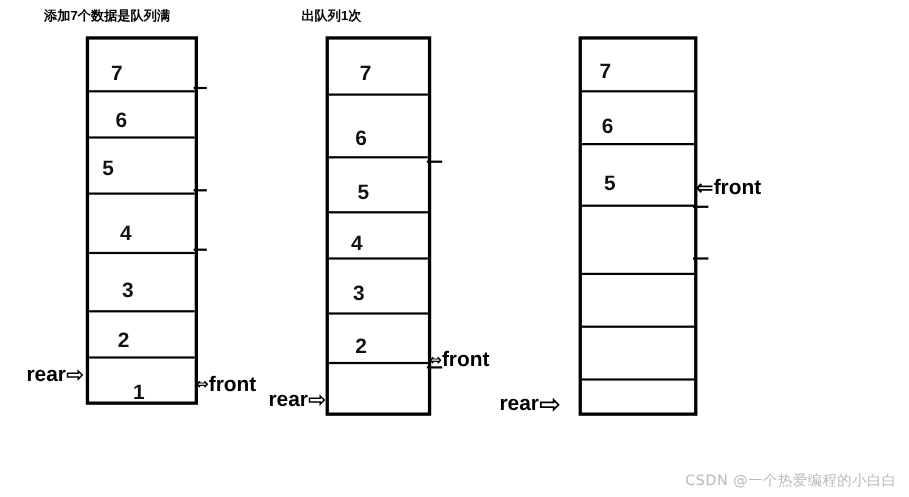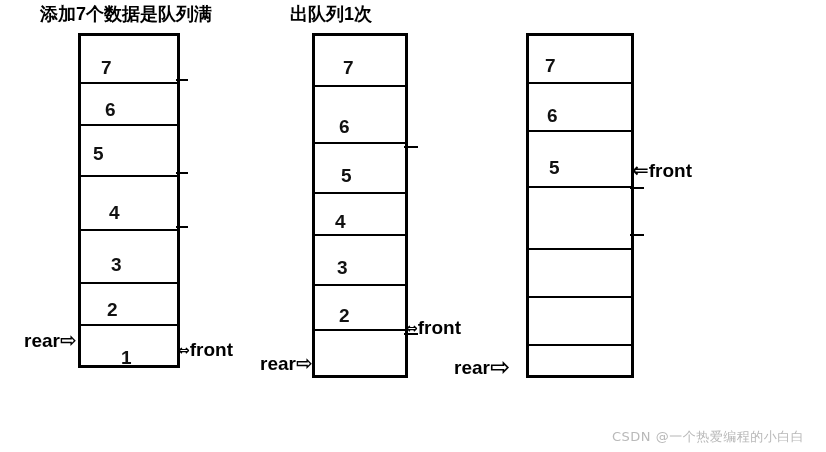--- a/index.html
+++ b/index.html
@@ -21,21 +21,21 @@
     height: 452px;
   }
 
   .panel {
     position: absolute;
   }
 
   .panel-title {
     position: absolute;
     font-weight: bold;
-    font-size: 18px;
+    font-size: 12px;
     color: #000000;
     white-space: nowrap;
     letter-spacing: 0px;
     line-height: 20px;
   }
 
   .queue-box {
     position: absolute;
     border: 3px solid #000000;
     box-sizing: border-box;
@@ -82,20 +82,21 @@
     font-size: 14px;
   }
 
   .watermark {
     position: absolute;
     font-size: 13px;
     color: #b9b9b9;
     white-space: nowrap;
     letter-spacing: 0.5px;
     font-family: "DejaVu Sans", sans-serif;
+    margin-left: 11px;
   }
 
   
   .overhang {
     position: absolute;
     height: 2px;
     background: #000000;
   }
 </style>
 </head>
@@ -139,21 +140,21 @@
       <span class="mk-text">rear</span>
       <span class="mk-arrow">⇨</span>
     </div>
 
     <div class="marker" style="left:178px; top:340px;">
       <span class="mk-arrow small">⇔</span>
       <span class="mk-text">front</span>
     </div>
   </div>
 
-  <div class="panel" style="left:260px; top:0; width:240px; height:400px;">
+  <div class="panel" style="left:244px; top:0; width:240px; height:400px;">
 
     <div class="panel-title" style="left:30px; top:4px;">出队列1次</div>
 
     <div class="queue-box" style="left:52px; top:33px; width:96px; height:345px;">
       <div class="cell" style="height:51px;">
         <span class="cell-value" style="left:28px; top:22px;">7</span>
       </div>
       <div class="cell" style="height:57px;">
         <span class="cell-value" style="left:24px; top:30px;">6</span>
       </div>

